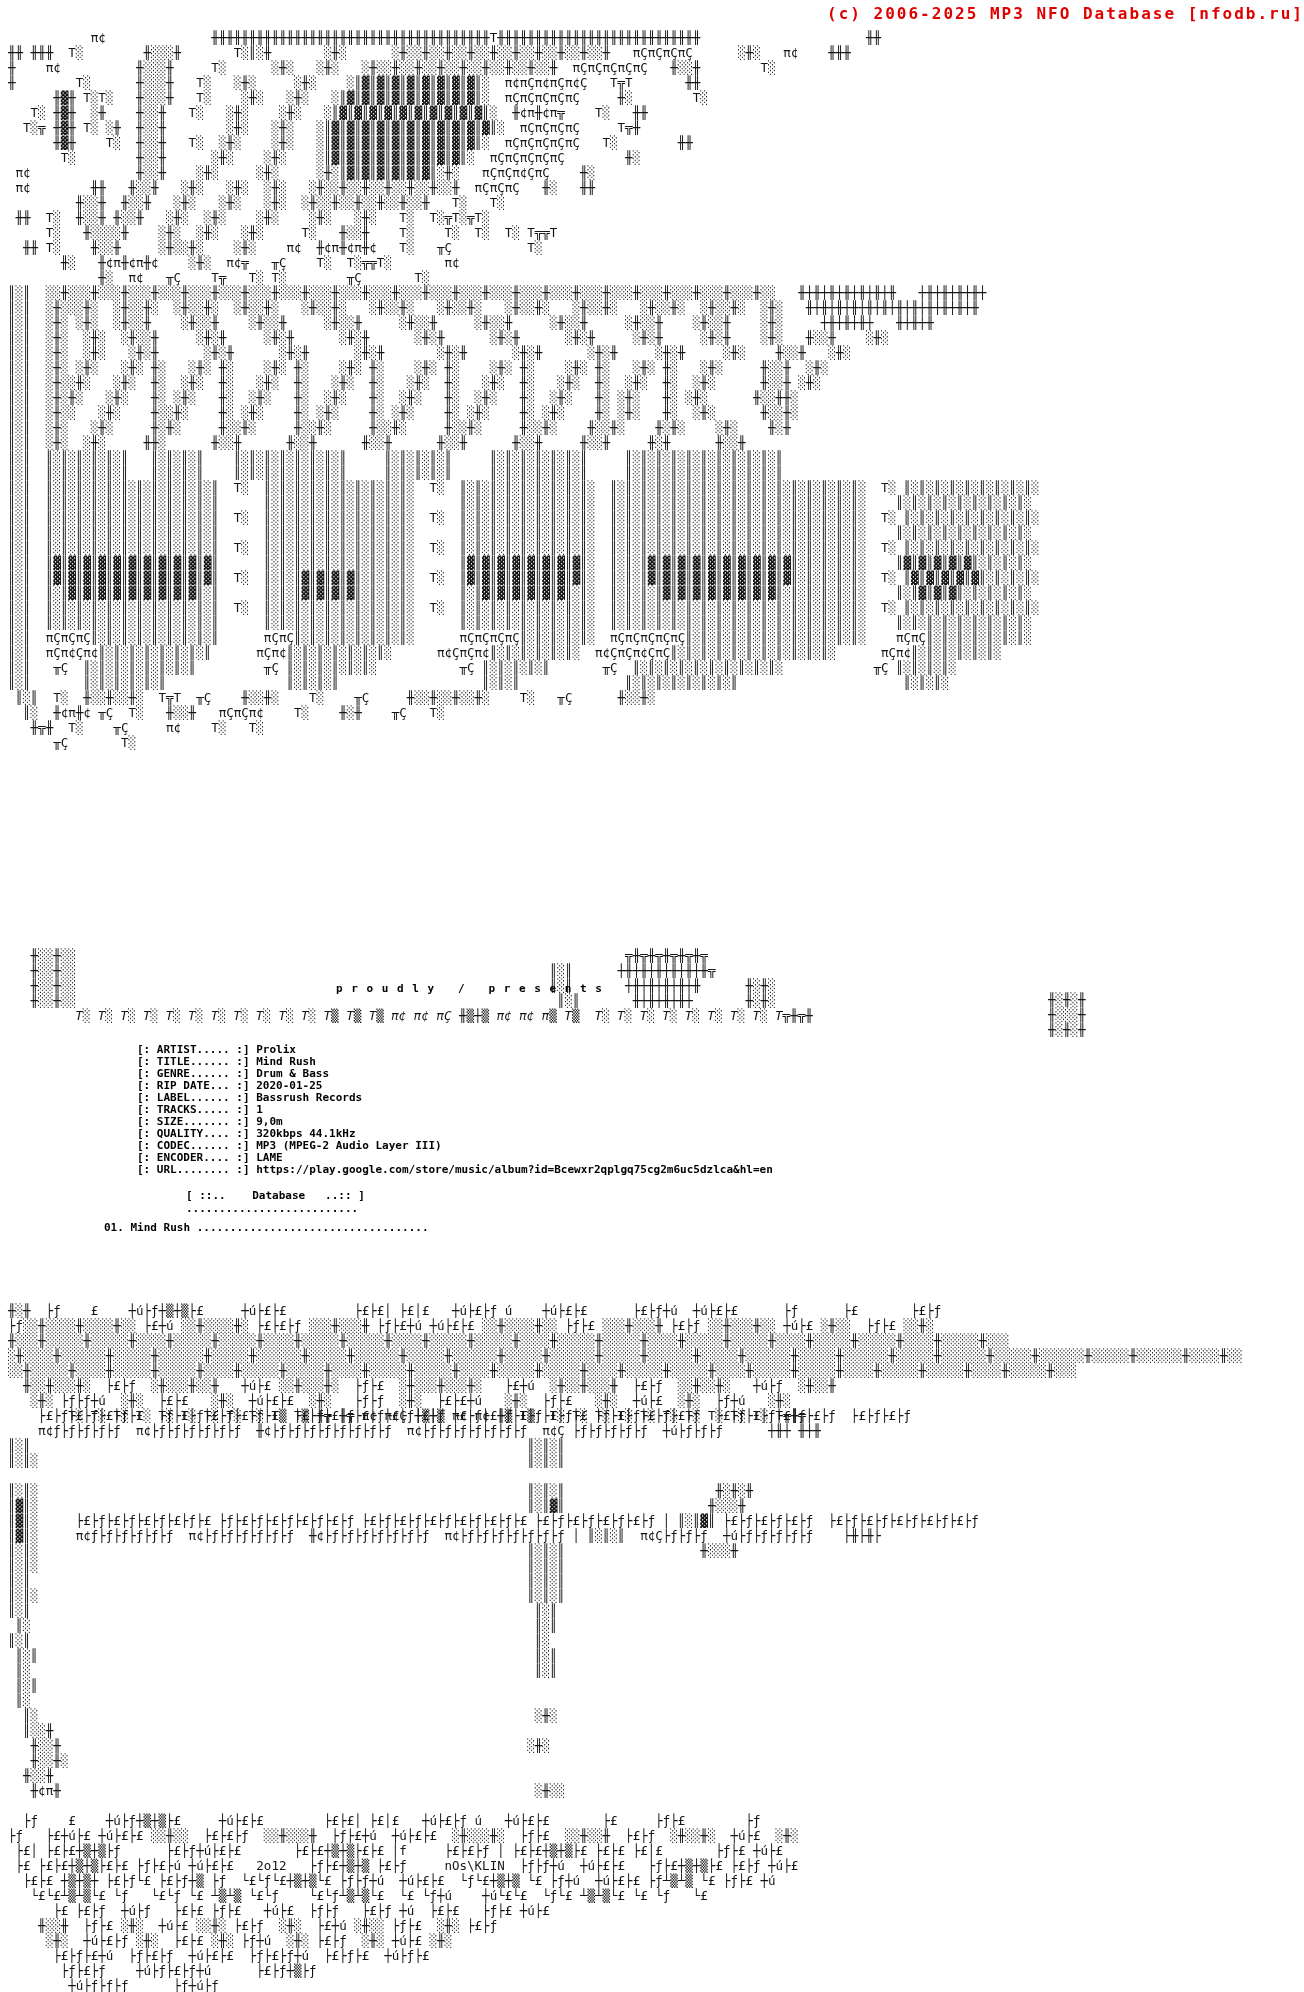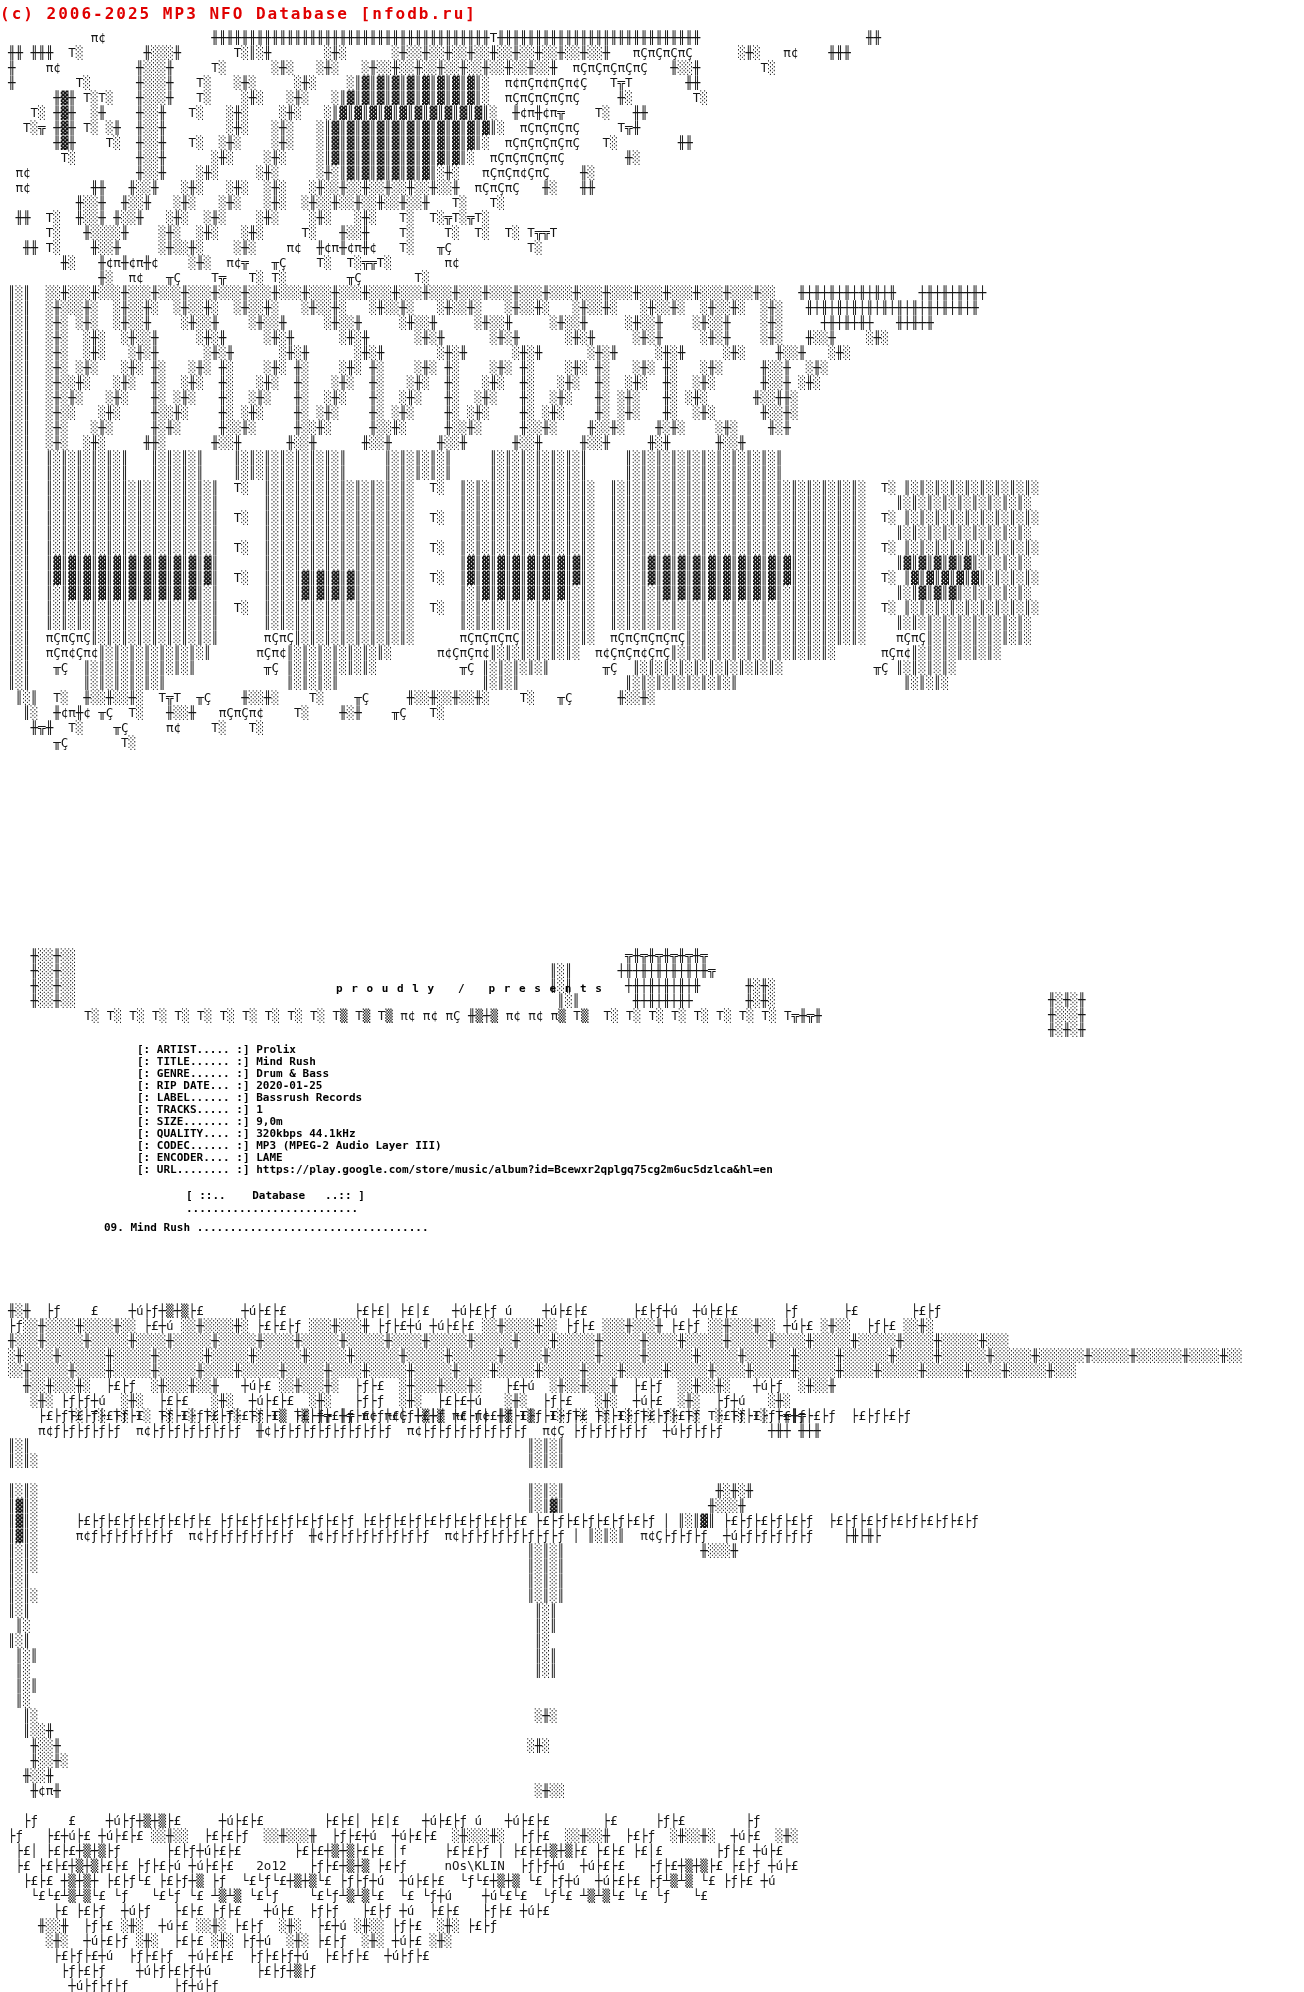--- a/index.html
+++ b/index.html
@@ -15,21 +15,21 @@
   pre.art {
     margin:0;
     font-family:"DejaVu Sans Mono", monospace;
     font-size:12.5px;
     line-height:15px;
     color:#151515;
     white-space:pre;
   }
   #site-header {
     top:4px; left:0; width:100%;
-    text-align:left;
+    text-align:right;
     font-size:16px; font-weight:bold;
     letter-spacing:2px;
     white-space:pre;
   }
   #presents-line {
     top:982px; left:288px;
     font-size:11px; font-weight:bold;
     letter-spacing:1px;
     color:#000;
     white-space:pre;
@@ -41,21 +41,21 @@
     font-size:11px;
     font-weight:bold;
     line-height:12px;
     color:#000;
     white-space:pre;
   }
   #release-info   { top:1044px; left:137px; }
   #tracklist-head { top:1190px; left:186px; }
   #tracklist-dots { top:1203px; left:186px; }
   #track-entry    { top:1222px; left:104px; }
-  #sep-row-1 { top:1008px; left:24px; }
+  #sep-row-1 { top:1008px; left:15px;font-style:italic; }
   #sep-row-2 { top:1408px; left:8px; }
   #right-block { top:992px; left:1048px; }
 </style>
 </head>
 <body>
 
 <div id="site-header" class="abs" style="color: rgb(224, 0, 0);">(c) 2006-2025 MP3 NFO Database [nfodb.ru]</div>
 
 <pre class="art abs" style="top:30px; left:8px;">           π¢              ╫╫╫╫╫╫╫╫╫╫╫╫╫╫╫╫╫╫╫╫╫╫╫╫╫╫╫╫╫╫╫╫╫╫╫╫╫T╫╫╫╫╫╫╫╫╫╫╫╫╫╫╫╫╫╫╫╫╫╫╫╫╫╫╫                      ╫╫
 ╫╫ ╫╫╫  T░        ╫░░░╫       T░║░╫       ░╫░      ░╫░░╫░░╫░░╫░░╫░░╫░░╫░░╫░░╫░░╫   πÇπÇπÇπÇ      ░╫░   π¢    ╫╫╫
@@ -127,21 +127,21 @@
 [: LABEL...... :] Bassrush Records
 [: TRACKS..... :] 1
 [: SIZE....... :] 9,0m
 [: QUALITY.... :] 320kbps 44.1kHz
 [: CODEC...... :] MP3 (MPEG-2 Audio Layer III)
 [: ENCODER.... :] LAME
 [: URL........ :] https://play.google.com/store/music/album?id=Bcewxr2qplgq75cg2m6uc5dzlca&amp;hl=en</pre>
 
 <pre class="nfo-text abs" id="tracklist-head">[ ::..    Database   ..:: ]</pre>
 <pre class="nfo-text abs" id="tracklist-dots">..........................</pre>
-<pre class="nfo-text abs" id="track-entry">09. Mind Rush ...................................</pre>
+<pre class="nfo-text abs" id="track-entry">01. Mind Rush ...................................</pre>
 
 <pre class="art abs" style="top:1303px; left:8px;">╫░╫  ├ƒ    £    ┼ú├ƒ┼▒┼▒├£     ┼ú├£├£         ├£├£│ ├£│£   ┼ú├£├ƒ ú    ┼ú├£├£      ├£├ƒ┼ú  ┼ú├£├£      ├ƒ      ├£       ├£├ƒ
 ├ƒ░░╫░░░░╫░░░░╫░░ ├£┼ú ░░╫░░░░╫░ ├£├£├ƒ ░░░╫░░░╫ ├ƒ├£┼ú ┼ú├£├£ ░░╫░░░░╫░░ ├ƒ├£ ░░░╫░░░╫ ├£├ƒ ░░╫░░░╫░░ ┼ú├£ ░╫░░  ├ƒ├£ ░░╫░
 ╫░░░╫░░░░░╫░░░░░╫░░░░╫░░░░░╫░░░░░╫░░░░╫░░░░░╫░░░░░╫░░░░╫░░░░░╫░░░░░╫░░░░╫░░░░░╫░░░░░╫░░░░╫░░░░░╫░░░░░╫░░░░╫░░░░░╫░░░░░╫░░░░╫░░░░░╫░░░
 ░╫░░░░╫░░░░░░╫░░░░░╫░░░░░░╫░░░░░╫░░░░░░╫░░░░░╫░░░░░░╫░░░░░╫░░░░░░╫░░░░░╫░░░░░░╫░░░░░╫░░░░░░╫░░░░░╫░░░░░░╫░░░░░╫░░░░░░╫░░░░░╫░░░░░░╫░░░░░╫░░░░░░╫░░░░░╫░░░░░░╫░░░░╫░░
 ░░╫░░░░░╫░░░░╫░░░░░╫░░░░░╫░░░░╫░░░░░╫░░░░░╫░░░░╫░░░░░╫░░░░░╫░░░░╫░░░░░╫░░░░░╫░░░░╫░░░░░╫░░░░░╫░░░░╫░░░░░╫░░░░░╫░░░░╫░░░░░╫░░░░░╫░░░░╫░░░░░╫░░░
   ╫░░╫░░░╫░  ├£├ƒ  ░╫░░░╫░░╫   ┼ú├£ ░░╫░░░╫░  ├ƒ├£  ░╫░░░╫░░░╫░   ├£┼ú  ░╫░░╫░░░╫  ├£├ƒ  ░░╫░░╫░   ┼ú├ƒ  ░╫░░╫
    ░╫░ ├ƒ├ƒ┼ú  ░╫░  ├£├£   ░╫░  ┼ú├£├£  ░╫░   ├ƒ├ƒ  ░╫░  ├£├£┼ú   ░╫░  ├ƒ├£   ░╫░  ┼ú├£  ░╫░  ├ƒ┼ú   ░╫░
     ├£├ƒ├£├ƒ├£├ƒ├£  ├ƒ├£├ƒ├£├ƒ├£├ƒ├£  ├£├ƒ├£├ƒ├£├ƒ├£├ƒ├£├ƒ ├£├ƒ├£├ƒ├£├ƒ├£├ƒ├£ ├ƒ├£├ƒ├£├ƒ├£├ƒ  ├£├ƒ├£├ƒ├£├ƒ├£├ƒ  ├£├ƒ├£├ƒ
     π¢ƒ├ƒ├ƒ├ƒ├ƒ  π¢├ƒ├ƒ├ƒ├ƒ├ƒ├ƒ  ╫¢├ƒ├ƒ├ƒ├ƒ├ƒ├ƒ├ƒ├ƒ  π¢├ƒ├ƒ├ƒ├ƒ├ƒ├ƒ├ƒ  π¢Ç ├ƒ├ƒ├ƒ├ƒ├ƒ  ┼ú├ƒ├ƒ├ƒ      ┼╫┼ ╫┼╫

